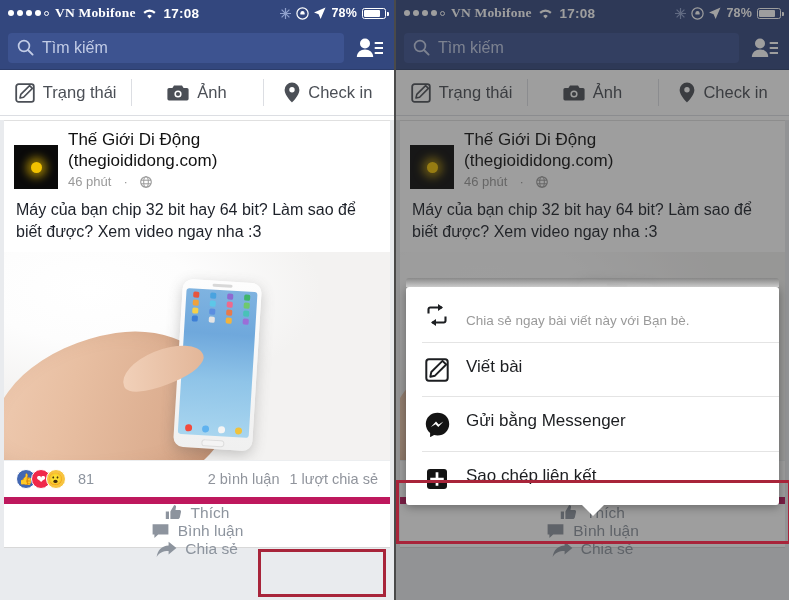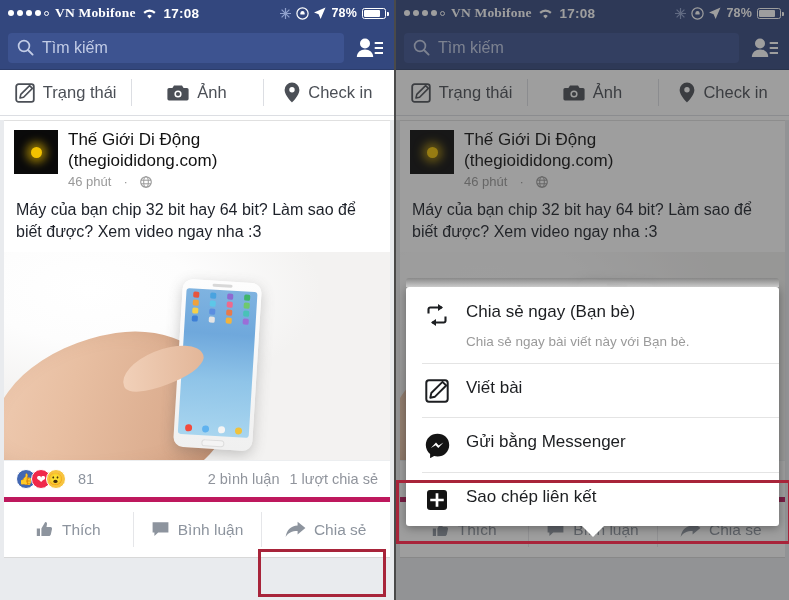--- a/index.html
+++ b/index.html
@@ -58,21 +58,21 @@
     flex: 1; display: flex; align-items: center; justify-content: center; gap: 8px;
     height: 100%; color: #4b4f56; font-size: 16.5px; position: relative;
   }
   .composer .cbtn + .cbtn::before {
     content: ""; position: absolute; left: 0; top: 9px; bottom: 9px; width: 1px; background: #dcdee3;
   }
 
   
   .feed { background: #e9ebee; height: calc(600px - 26px - 44px - 46px); }
   .card { background: #fff; border-top: 1px solid #e0e0e0; border-bottom: 1px solid #d8d8d8; margin: 4px 4px 0 4px; }
-  .post-head { display: flex; padding: 9px 10px 4px 10px; gap: 10px; }
+  .post-head { display: flex; padding: 9px 10px 4px 10px; gap: 10px; align-items: flex-end; }
   .avatar {
     width: 44px; height: 44px; flex: 0 0 44px; background: #0a0a0a;
     display: flex; align-items: center; justify-content: center; overflow: hidden;
   }
   .avatar .glow { width: 11px; height: 11px; border-radius: 50%; background: #f2c200; box-shadow: 0 0 9px 5px rgba(242,194,0,.55); }
   .post-names { flex: 1; min-width: 0; }
   .page-name { font-size: 17px; color: #111; line-height: 1.22; font-weight: 400; }
   .post-meta { font-size: 13px; color: #999; margin-top: 3px; display: flex; align-items: center; gap: 12px; }
   .globe { display: inline-block; }
   .post-text { padding: 6px 12px 10px 12px; font-size: 16px; line-height: 1.33; color: #1d2129; }
@@ -134,21 +134,21 @@
     width: 20px; height: 20px; border-radius: 50%; display: flex; align-items: center;
     justify-content: center; font-size: 11px; color: #fff; border: 1.5px solid #fff; margin-left: -5px;
   }
   .rx span:first-child { margin-left: 0; }
   .rx .like { background: #4267b2; }
   .rx .love { background: #f0284a; }
   .rx .wow { background: #f7c43f; color: #7a5c00; font-size: 12px; }
   .rx-count { margin-left: 6px; color: #8d949e; font-size: 14.5px; }
   .rx-right { margin-left: auto; display: flex; gap: 10px; font-size: 14.5px; }
 
-  .actions { display: flex; border-top: 5px solid #be185d; height: 60px; }
+  .actions { display: flex; border-top: 7px solid #be185d; height: 50px; flex-direction: column; }
   .actions .abtn {
     flex: 1; display: flex; align-items: center; justify-content: center; gap: 8px;
     color: #8d949e; font-size: 15.5px; position: relative;
   }
   .actions .abtn + .abtn::before {
     content: ""; position: absolute; left: 0; top: 10px; bottom: 10px; width: 1px; background: #e5e6e9;
   }
   .hl-share {
     position: absolute; left: 258px; top: 549px; width: 128px; height: 48px;
     border: 3px solid #a8243a; background: transparent; z-index: 6;
@@ -599,21 +599,20 @@
           <svg width="26" height="24" viewBox="0 0 26 24">
             <g fill="none" stroke="#1c1e21" stroke-width="2.1" stroke-linecap="square">
               <path d="M4.5 9.5V6.2A1.7 1.7 0 0 1 6.2 4.5H17"></path>
               <path d="M21.5 14.5v3.3a1.7 1.7 0 0 1-1.7 1.7H9"></path>
             </g>
             <path d="M14 1 19 4.5 14 8z" fill="#1c1e21"></path>
             <path d="M12 23 7 19.5 12 16z" fill="#1c1e21"></path>
           </svg>
         </span>
         <span class="mi-body">
-          <span class="mi-title" style="display:block">Chia sẻ ngay (Bạn bè)</span>
           <span class="mi-sub" style="display:block">Chia sẻ ngay bài viết này với Bạn bè.</span>
         </span>
       </div>
 
       <div class="mitem">
         <span class="mi-icon">
           <svg width="24" height="24" viewBox="0 0 24 24">
               <rect x="1.3" y="1.3" width="21.4" height="21.4" rx="2.6" fill="none" stroke="#1c1e21" stroke-width="2"></rect>
               <path d="M17.5 2.8 21.2 6.5 10 17.7l-4.7 1 1-4.7z" fill="#fff" stroke="#1c1e21" stroke-width="1.9" stroke-linejoin="round"></path>
             </svg>

